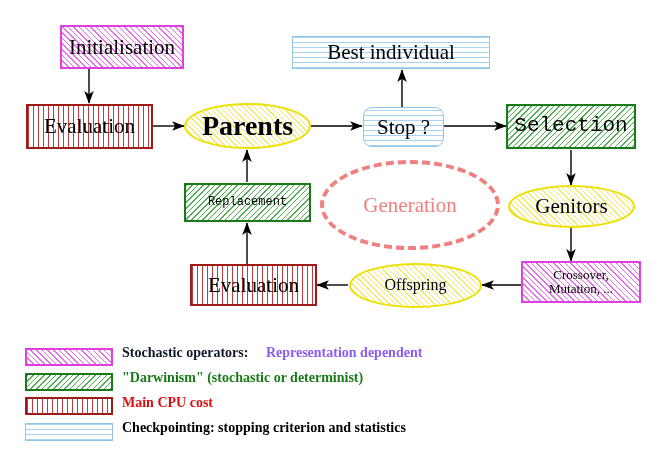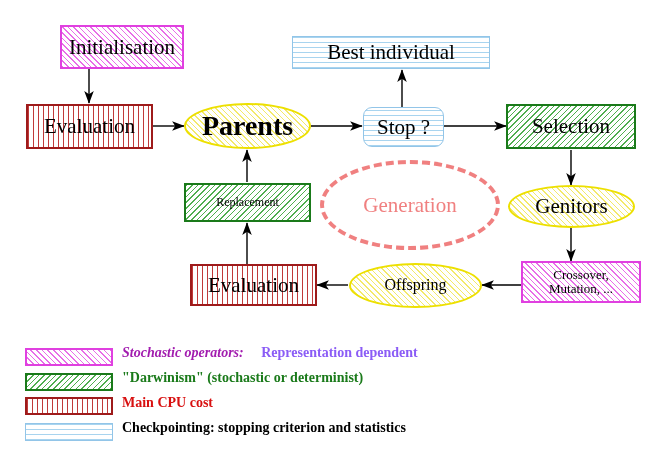--- a/index.html
+++ b/index.html
@@ -40,20 +40,21 @@
         #e86de8 0px, #e86de8 1px,
         rgba(255,255,255,0) 1px, rgba(255,255,255,0) 4px);
   }
   .fill-green {
     border: 2px solid #1a7a1a;
     background-color: #ffffff;
     background-image: repeating-linear-gradient(
         135deg,
         #4fae4f 0px, #4fae4f 1px,
         rgba(255,255,255,0) 1px, rgba(255,255,255,0) 4px);
+    font-family: Liberation Mono, monospace;
   }
   .fill-red {
     border: 2px solid #9e1b1b;
     background-color: #ffffff;
     background-image: repeating-linear-gradient(
         90deg,
         #c03a3a 0px, #c03a3a 1px,
         rgba(255,255,255,0) 1px, rgba(255,255,255,0) 5px);
   }
   .fill-blue {
@@ -196,21 +197,21 @@
   </div>
 
   <div class="node fill-yellow ellipse" style="left:349px;top:263px;width:133px;height:45px;font-size:16px;">
     <span>Offspring</span>
   </div>
 
   <div>
 
     <div class="legend-swatch fill-magenta" style="left:25px;top:348px;"></div>
     <div class="legend-text" style="top:345px;">
-      <span style="color:#a21caf;font-style:italic;">Stochastic operators:</span>
+      <span style="color:#0f172a;">Stochastic operators:</span>
       <span class="part2" style="color:#8b5cf6;padding-left:14px;">Representation dependent</span>
     </div>
 
     <div class="legend-swatch fill-green" style="left:25px;top:373px;"></div>
     <div class="legend-text" style="top:370px;color:#1a7a1a;">"Darwinism" (stochastic or determinist)</div>
 
     <div class="legend-swatch fill-red" style="left:25px;top:397px;"></div>
     <div class="legend-text" style="top:395px;color:#d81010;">Main CPU cost</div>
 
     <div class="legend-swatch fill-blue" style="left:25px;top:423px;"></div>

